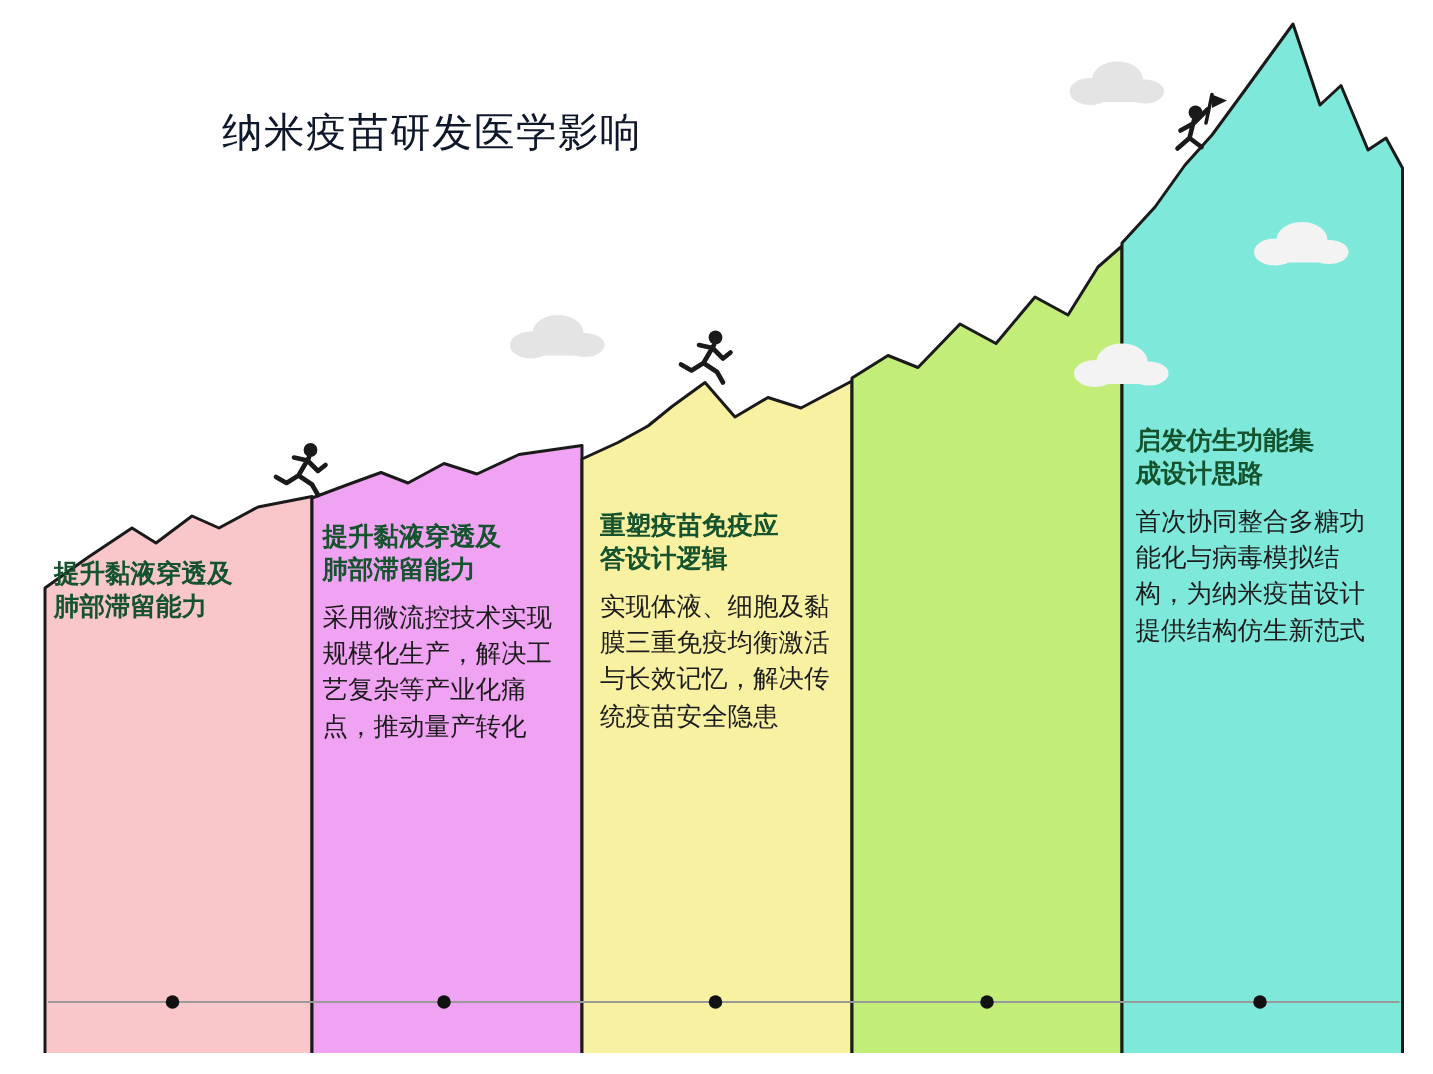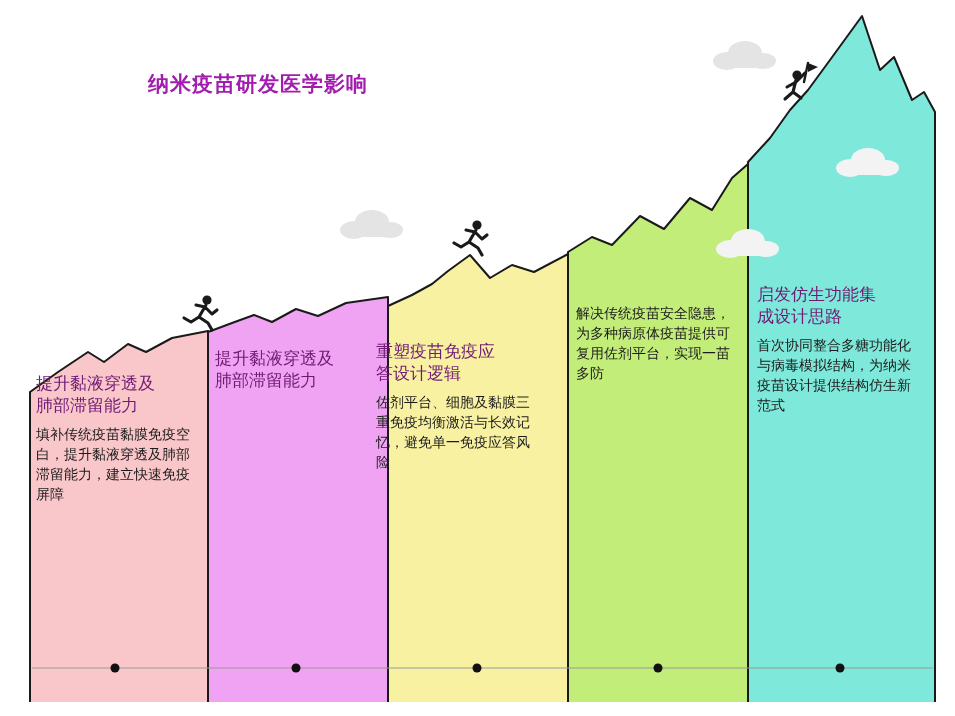--- a/index.html
+++ b/index.html
@@ -3,28 +3,28 @@
 <meta charset="utf-8">
 <style>
   html,body{margin:0;padding:0;background:#ffffff;}
   #stage{
     position:relative;width:955px;height:716px;overflow:hidden;background:#ffffff;
     font-family:"DejaVu Sans","Liberation Sans",sans-serif;
   }
   #mountains{position:absolute;left:0;top:0;}
   .page-title{
     position:absolute;left:148px;top:70px;
-    font-size:21px;font-weight:700;color:#a21caf;letter-spacing:1px;
+    font-size:27px;font-weight:400;color:#0f172a;letter-spacing:1px;
   }
   .col-text{position:absolute;color:#111;}
-  .col-text .hd{font-size:17px;font-weight:400;line-height:1.3;width:127px;margin:0 0 9px 0;color:#701a75;}
-  .col-text .bd{font-size:14px;font-weight:400;line-height:1.42;width:160px;margin:0;color:#1c1c1c;}
+  .col-text .hd{font-size:17px;font-weight:700;line-height:1.3;width:127px;margin:0 0 9px 0;color:#14532d;}
+  .col-text .bd{font-size:17px;font-weight:400;line-height:1.42;width:160px;margin:0;color:#1c1c1c;}
   .ct1{left:36px;top:372px;}
   .ct2{left:215px;top:347px;}
-  .ct3{left:376px;top:340px;}
+  .ct3{left:400px;top:340px;}
   .ct4{left:576px;top:304px;}
   .ct5{left:757px;top:283px;}
 </style>
 </head>
 <body>
 
 <div id="stage">
 
   <svg id="mountains" width="955" height="716" viewBox="0 0 955 716">
 
@@ -68,30 +68,29 @@
     <circle cx="296" cy="668" r="4.5" fill="#111"></circle>
     <circle cx="477" cy="668" r="4.5" fill="#111"></circle>
     <circle cx="658" cy="668" r="4.5" fill="#111"></circle>
     <circle cx="840" cy="668" r="4.5" fill="#111"></circle>
   </svg>
 
   <div class="page-title">纳米疫苗研发医学影响</div>
 
   <div class="col-text ct1">
     <div class="hd">提升黏液穿透及肺部滞留能力</div>
-    <div class="bd">填补传统疫苗黏膜免疫空白，提升黏液穿透及肺部滞留能力，建立快速免疫屏障</div>
   </div>
   <div class="col-text ct2">
     <div class="hd">提升黏液穿透及肺部滞留能力</div>
+    <div class="bd">采用微流控技术实现规模化生产，解决工艺复杂等产业化痛点，推动量产转化</div>
   </div>
   <div class="col-text ct3">
     <div class="hd">重塑疫苗免疫应答设计逻辑</div>
-    <div class="bd">佐剂平台、细胞及黏膜三重免疫均衡激活与长效记忆，避免单一免疫应答风险</div>
+    <div class="bd">实现体液、细胞及黏膜三重免疫均衡激活与长效记忆，解决传统疫苗安全隐患</div>
   </div>
   <div class="col-text ct4">
-    <div class="bd">解决传统疫苗安全隐患，为多种病原体疫苗提供可复用佐剂平台，实现一苗多防</div>
   </div>
   <div class="col-text ct5">
     <div class="hd">启发仿生功能集成设计思路</div>
     <div class="bd">首次协同整合多糖功能化与病毒模拟结构，为纳米疫苗设计提供结构仿生新范式</div>
   </div>
 
 </div>
 
 </body></html>

